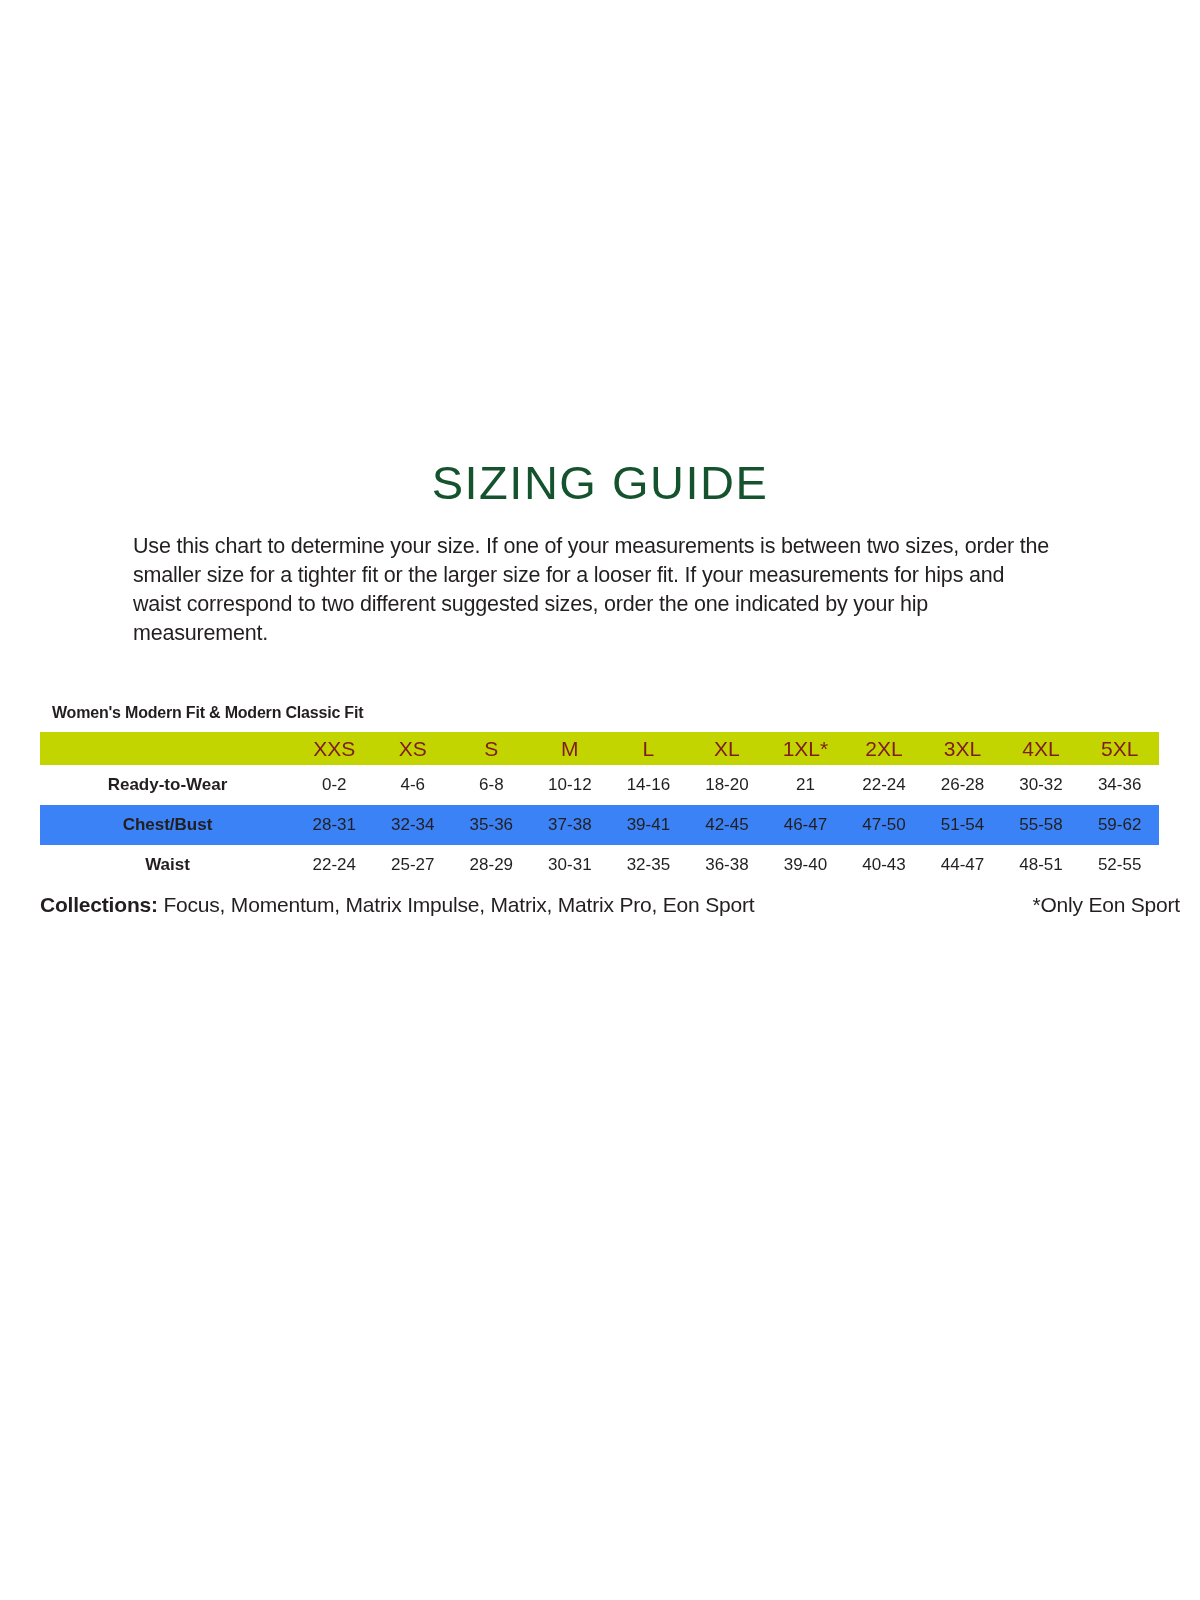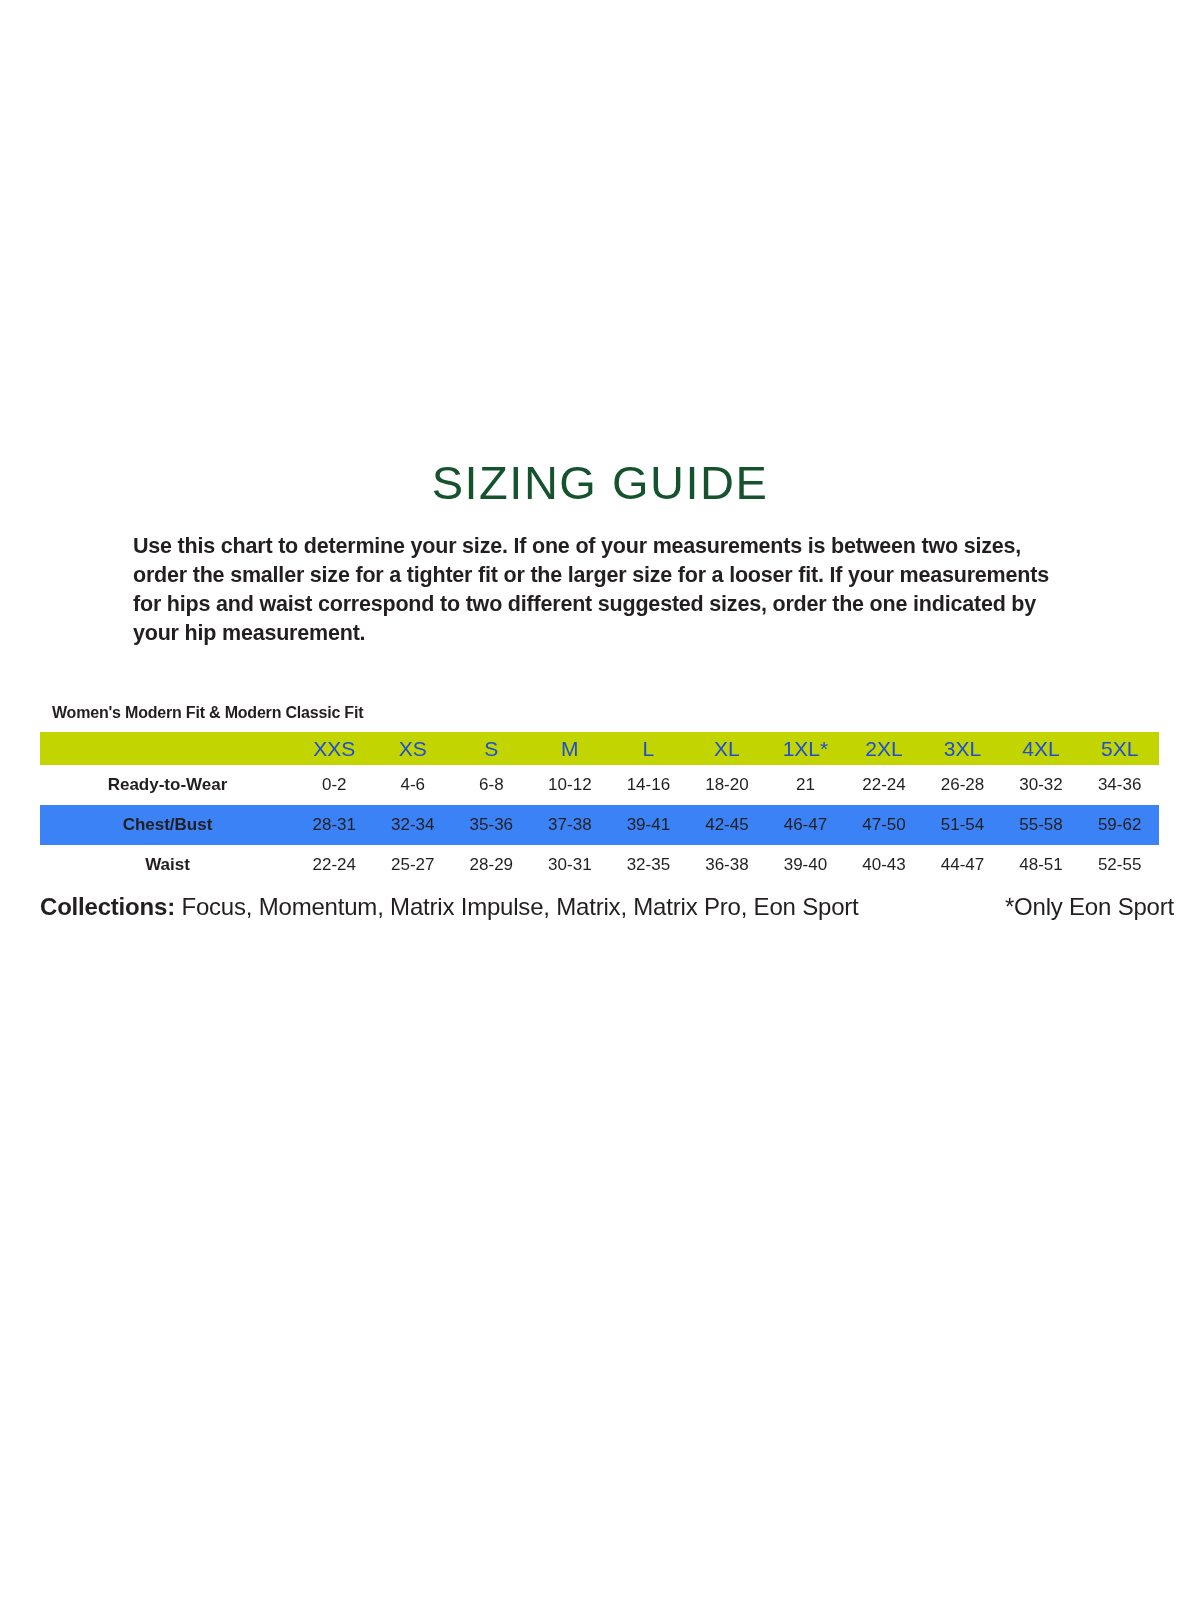--- a/index.html
+++ b/index.html
@@ -23,38 +23,37 @@
     letter-spacing: 1.5px;
     line-height: 1.15;
     color: #14532d;
   }
   .intro {
     margin: 22px 0 15px 133px;
     width: 920px;
     font-size: 21.5px;
     line-height: 29px;
     letter-spacing: -0.2px;
-    font-weight: bold;
   }
   .section-heading {
     margin: 56px 0 0 52px;
     font-size: 16px;
     font-weight: 700;
     letter-spacing: -0.2px;
   }
   table.size-table {
     border-collapse: collapse;
     table-layout: fixed;
     margin: 10px 0 0 40px;
     width: 1119px;
   }
   .size-table col.label-col { width: 255px; }
   .size-table th {
     background: #c3d500;
-    color: #1d4ed8;
+    color: #7f1d1d;
     font-weight: 400;
     font-size: 21px;
     height: 33px;
     text-align: center;
     vertical-align: middle;
     padding: 0;
   }
   .size-table td {
     font-size: 17px;
     height: 40px;
@@ -65,22 +64,22 @@
   }
   .size-table td.row-label {
     font-weight: 700;
   }
   .size-table tr.alt td {
     background: #3b82f6;
   }
   .footer-row {
     display: flex;
     justify-content: space-between;
-    margin: 8px 26px 0 40px;
-    font-size: 24px;
+    margin: 8px 20px 0 40px;
+    font-size: 21px;
     letter-spacing: -0.2px;
   }
   .footer-row b { font-weight: 700; }
 </style>
 </head>
 <body>
 
 <h1 class="page-title">SIZING GUIDE</h1>
 
 <p class="intro">Use this chart to determine your size. If one of your measurements is between two sizes, order the smaller size for a tighter fit or the larger size for a looser fit. If your measurements for hips and waist correspond to two different suggested sizes, order the one indicated by your hip measurement.</p>

